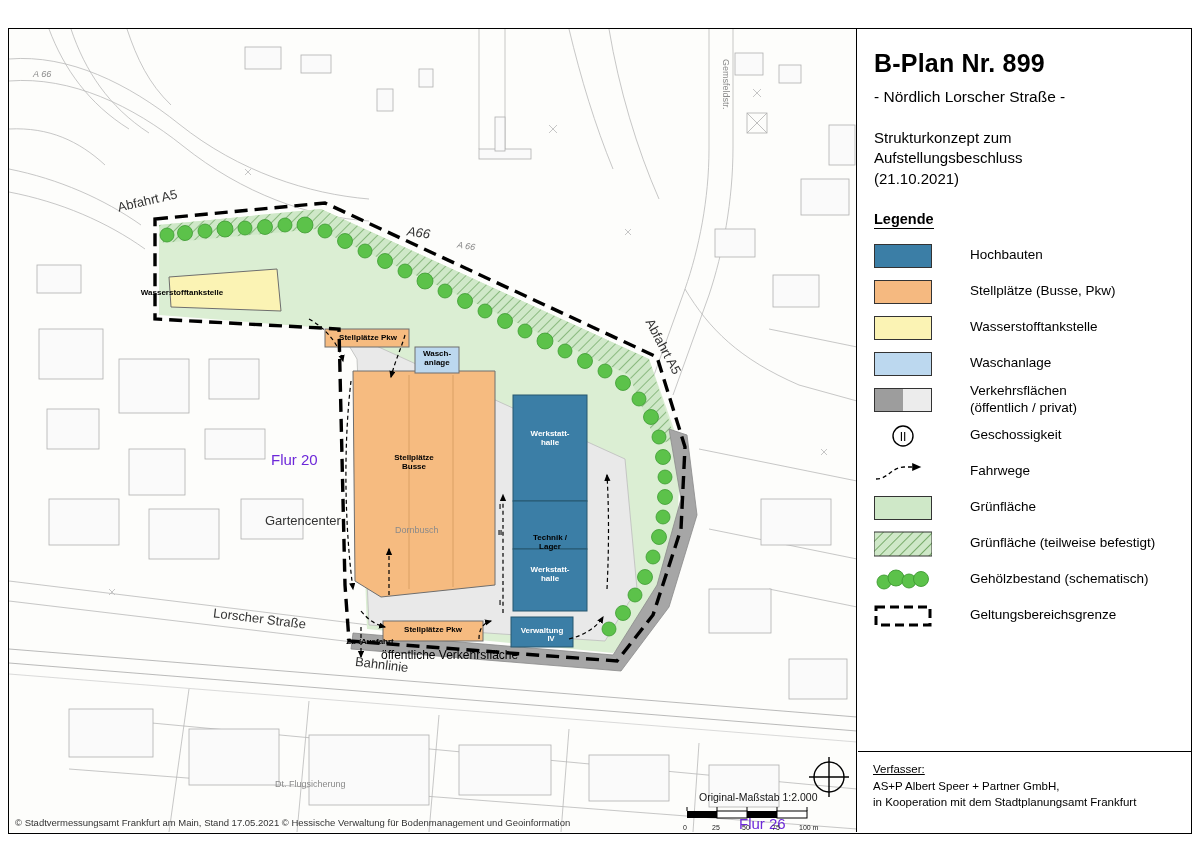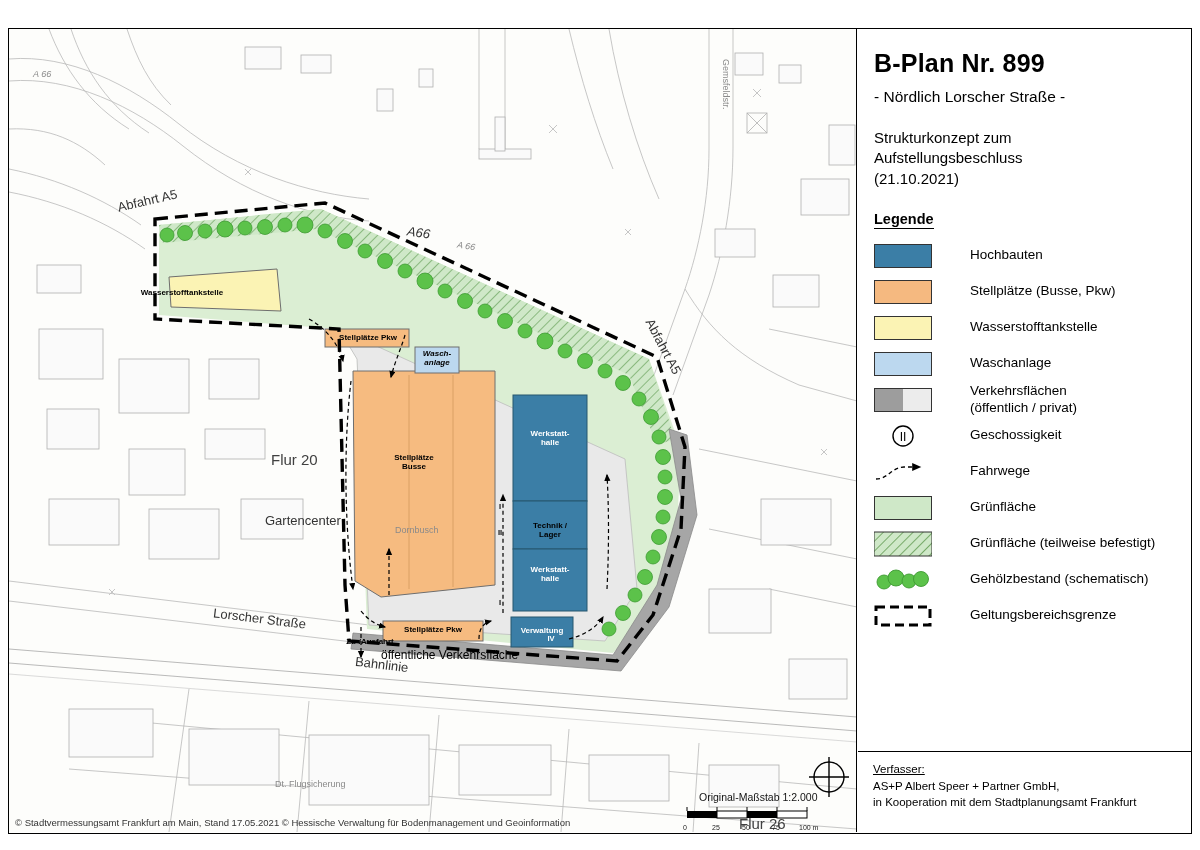--- a/index.html
+++ b/index.html
@@ -31,21 +31,21 @@
     background: #fdfdfb;
     border-right: 1.5px solid #000;
   }
   .map svg { position: absolute; left: 0; top: 0; }
   .maplabel {
     position: absolute;
     font-size: 10px;
     color: #222;
     white-space: nowrap;
   }
-  .maplabel.big { font-size: 15px; color: #404040; }
+  .maplabel.big { font-size: 15px; color: #6d28d9; }
   .maplabel.mid { font-size: 13px; color: #333; }
   .maplabel.small-gray { font-size: 9px; color: #8a8a8a; }
 
   .boxlabel {
     position: absolute;
     font-size: 8px;
     font-weight: bold;
     color: #000;
     text-align: center;
     line-height: 1.15;
@@ -351,33 +351,33 @@
       <div class="maplabel big" style="left:262px; top:422px;">Flur 20</div>
       <div class="maplabel mid" style="left:248px; top:484px;margin-left:8px;">Gartencenter</div>
       <div class="maplabel small-gray" style="left:386px; top:496px;">Dornbusch</div>
       <div class="maplabel mid" style="left:204px; top:582px; transform:rotate(7deg);">Lorscher Straße</div>
       <div class="maplabel mid" style="left:346px; top:628px; transform:rotate(7deg);">Bahnlinie</div>
       <div class="maplabel small-gray" style="left:266px; top:750px;">Dt. Flugsicherung</div>
       <div class="maplabel big" style="left:730px; top:786px;">Flur 26</div>
 
       <div class="boxlabel" style="left:118px; top:259px; width:110px;">Wasserstofftankstelle</div>
       <div class="boxlabel" style="left:320px; top:304px; width:78px;">Stellplätze Pkw</div>
-      <div class="boxlabel" style="left:404px; top:320px; width:48px;font-style:italic;">
+      <div class="boxlabel" style="left:404px; top:320px; width:48px;">
         <span>Wasch-</span><br>
         <span>anlage</span>
       </div>
       <div class="boxlabel" style="left:370px; top:424px; width:70px;">
         <span>Stellplätze</span><br>
         <span>Busse</span>
       </div>
       <div class="boxlabel" style="left:502px; top:400px; width:78px; color:#fff;">
         <span>Werkstatt-</span><br>
         <span>halle</span>
       </div>
-      <div class="boxlabel" style="left:502px; top:492px; width:78px;">
+      <div class="boxlabel" style="left:502px; top:504px; width:78px;">
         <span>Technik /</span><br>
         <span>Lager</span>
       </div>
       <div class="boxlabel" style="left:502px; top:536px; width:78px; color:#fff;">
         <span>Werkstatt-</span><br>
         <span>halle</span>
       </div>
       <div class="boxlabel" style="left:500px; top:597px; width:66px; color:#fff;">Verwaltung</div>
       <div class="boxlabel" style="left:378px; top:596px; width:92px;">Stellplätze Pkw</div>
       <div class="boxlabel" style="left:330px; top:608px; width:62px;">Zu-/Ausfahrt</div>

